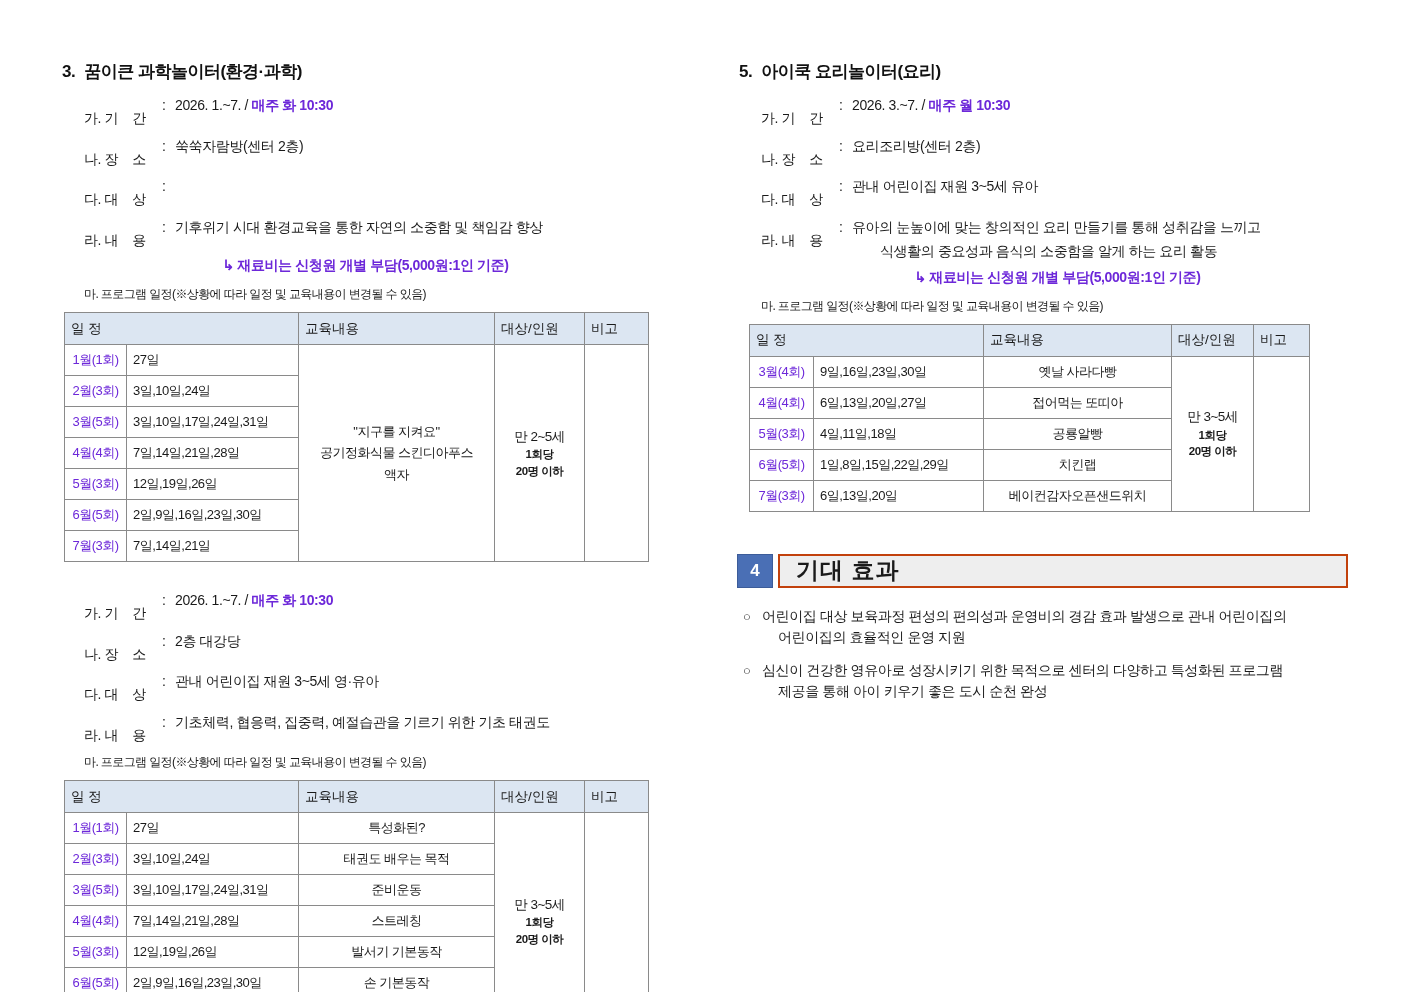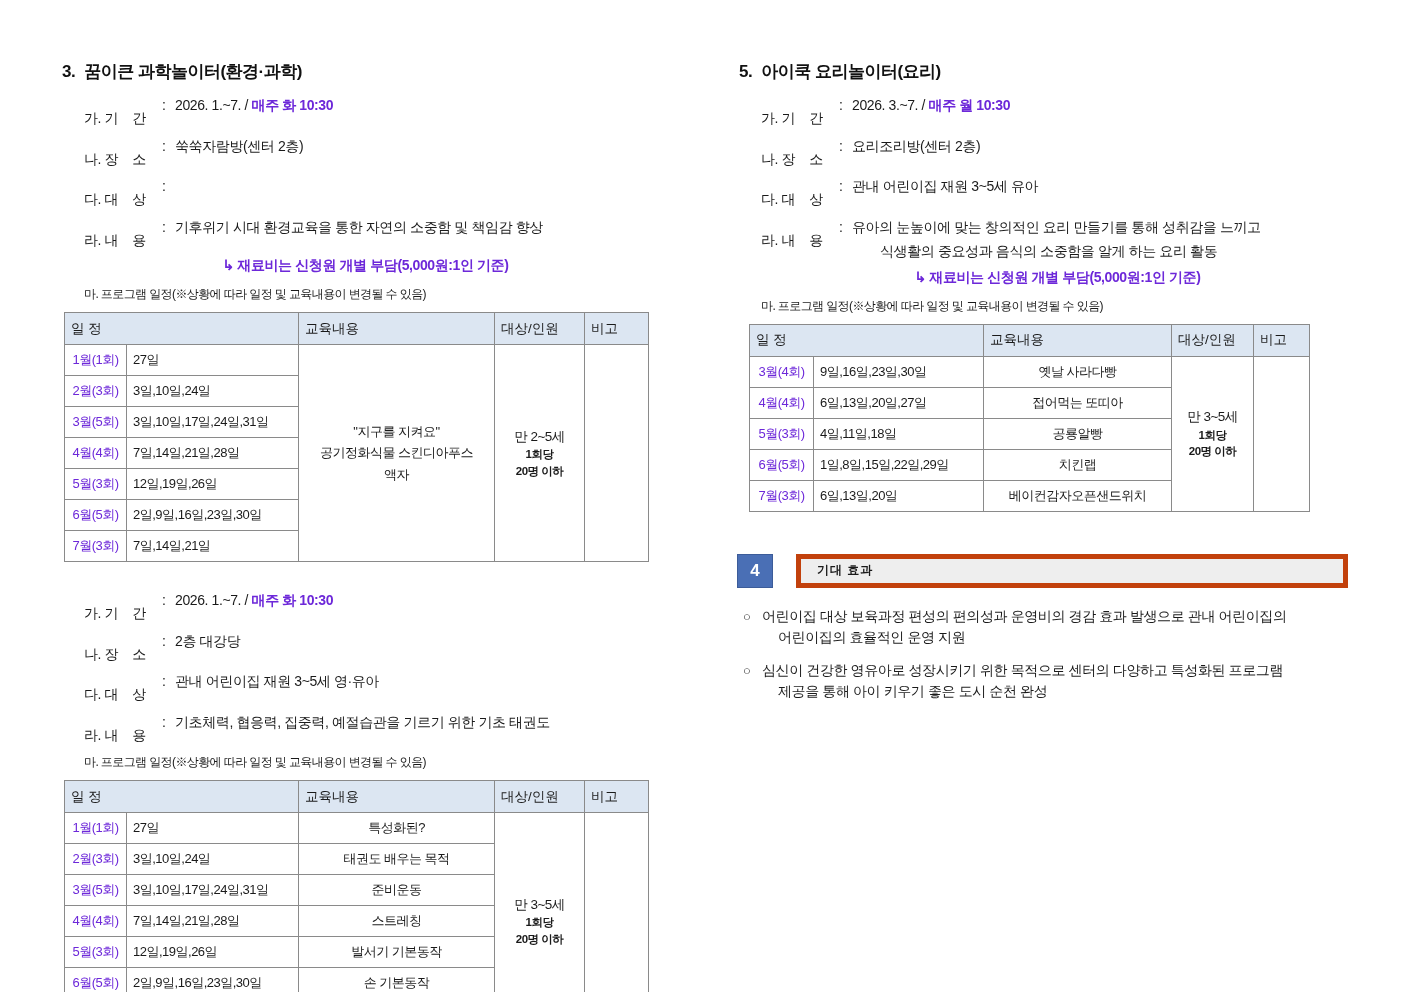--- a/index.html
+++ b/index.html
@@ -129,27 +129,27 @@
     display: flex;
     align-items: center;
     justify-content: center;
     border: 1px solid #3c5c99;
     box-sizing: border-box;
   }
   .effect-title-box {
     flex: 1 1 auto;
     height: 34px;
     background: #eeeeee;
-    border: 5px solid #c2410c;
+    border: 2px solid #c2410c;
     box-sizing: border-box;
     display: flex;
     align-items: center;
     padding-left: 16px;
-    margin-left: 23px;
-    font-size: 12px;
+    margin-left: 5px;
+    font-size: 23px;
     font-weight: bold;
     letter-spacing: 1px;
   }
   .bullet-item {
     display: flex;
     align-items: flex-start;
     font-size: 14px;
     letter-spacing: -0.4px;
     margin-bottom: 12px;
     line-height: 1.5;

